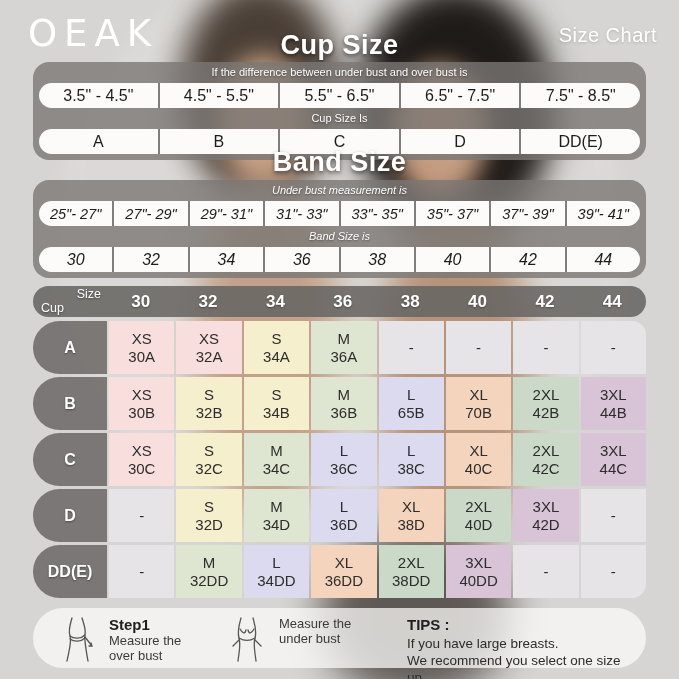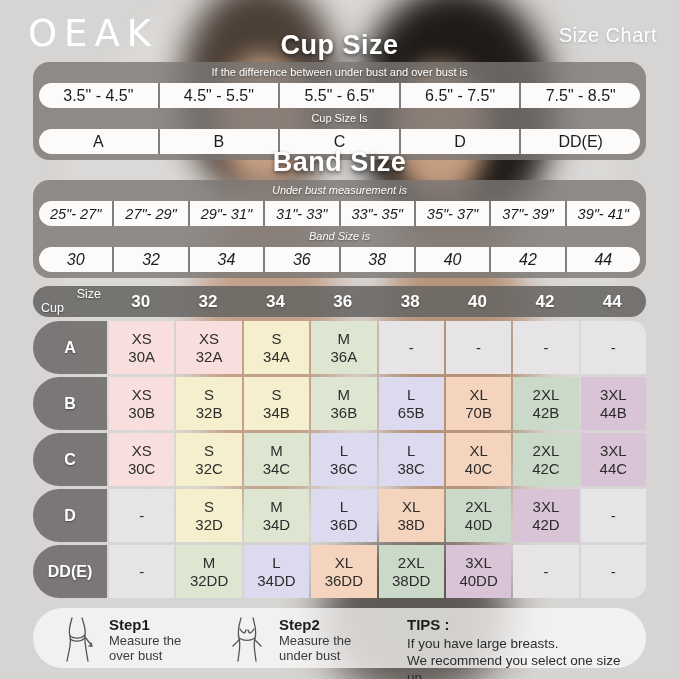--- a/index.html
+++ b/index.html
@@ -371,21 +371,20 @@
   <span class="step-icon">
     <svg width="40" height="48" viewBox="0 0 40 48" fill="none" stroke="#555" stroke-width="1.3" stroke-linecap="round">
       <path d="M14 2 C12 9 10 15 12 22 C14 29 12 36 11 45"></path>
       <path d="M26 2 C28 9 30 15 28 22 C26 29 28 36 29 45"></path>
       <path d="M13 13 C16 18 18 18 19 14 M27 13 C24 18 22 18 21 14"></path>
       <path d="M12 22 C17 25 23 25 28 22"></path>
       <path d="M12 24 L6 30 M28 24 L34 30"></path>
     </svg>
   </span>
   <div class="step-block">
-    <div class="step-title">Step2</div>
     <div class="step-text">Measure the</div>
     <div class="step-text">under bust</div>
   </div>
   <div class="tips-block">
     <div class="tips-title">TIPS :</div>
     <div class="tips-line">If you have large breasts.</div>
     <div class="tips-line">We recommend you select one size up</div>
   </div>
 </div>
 

